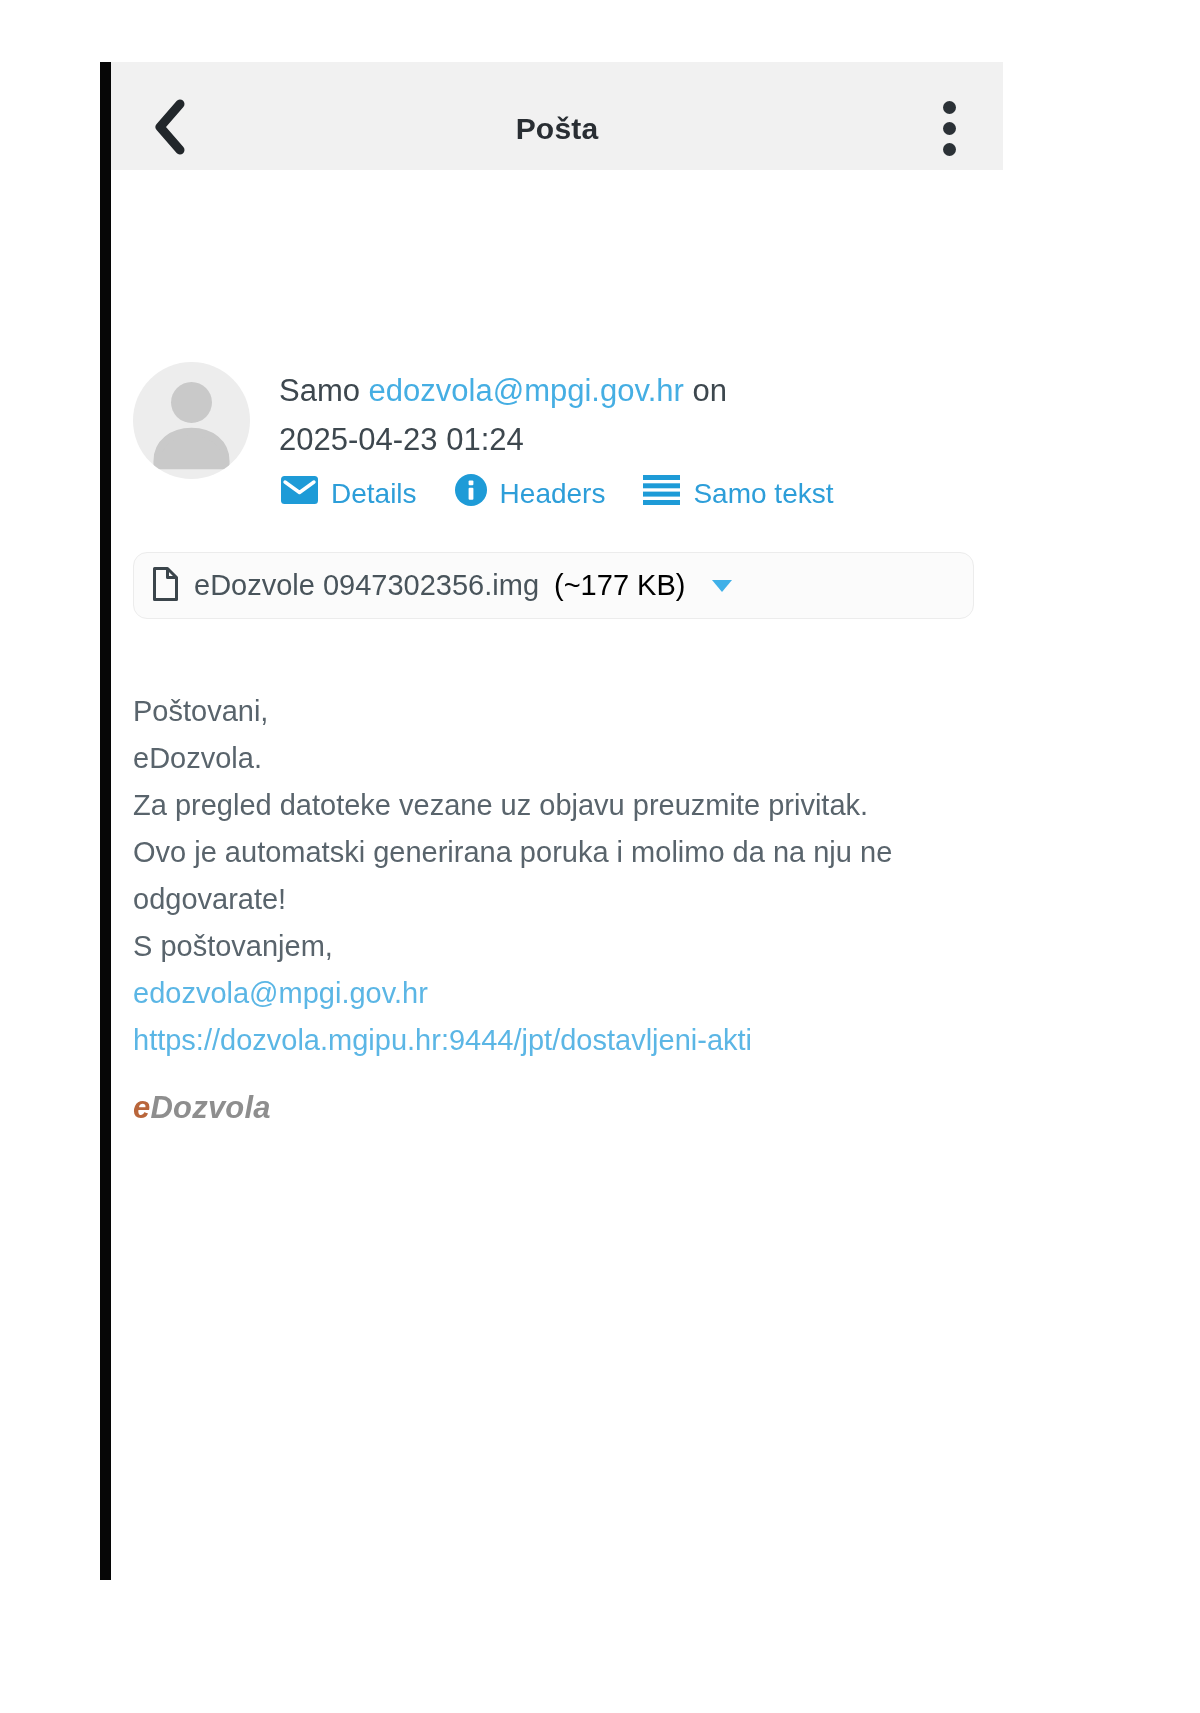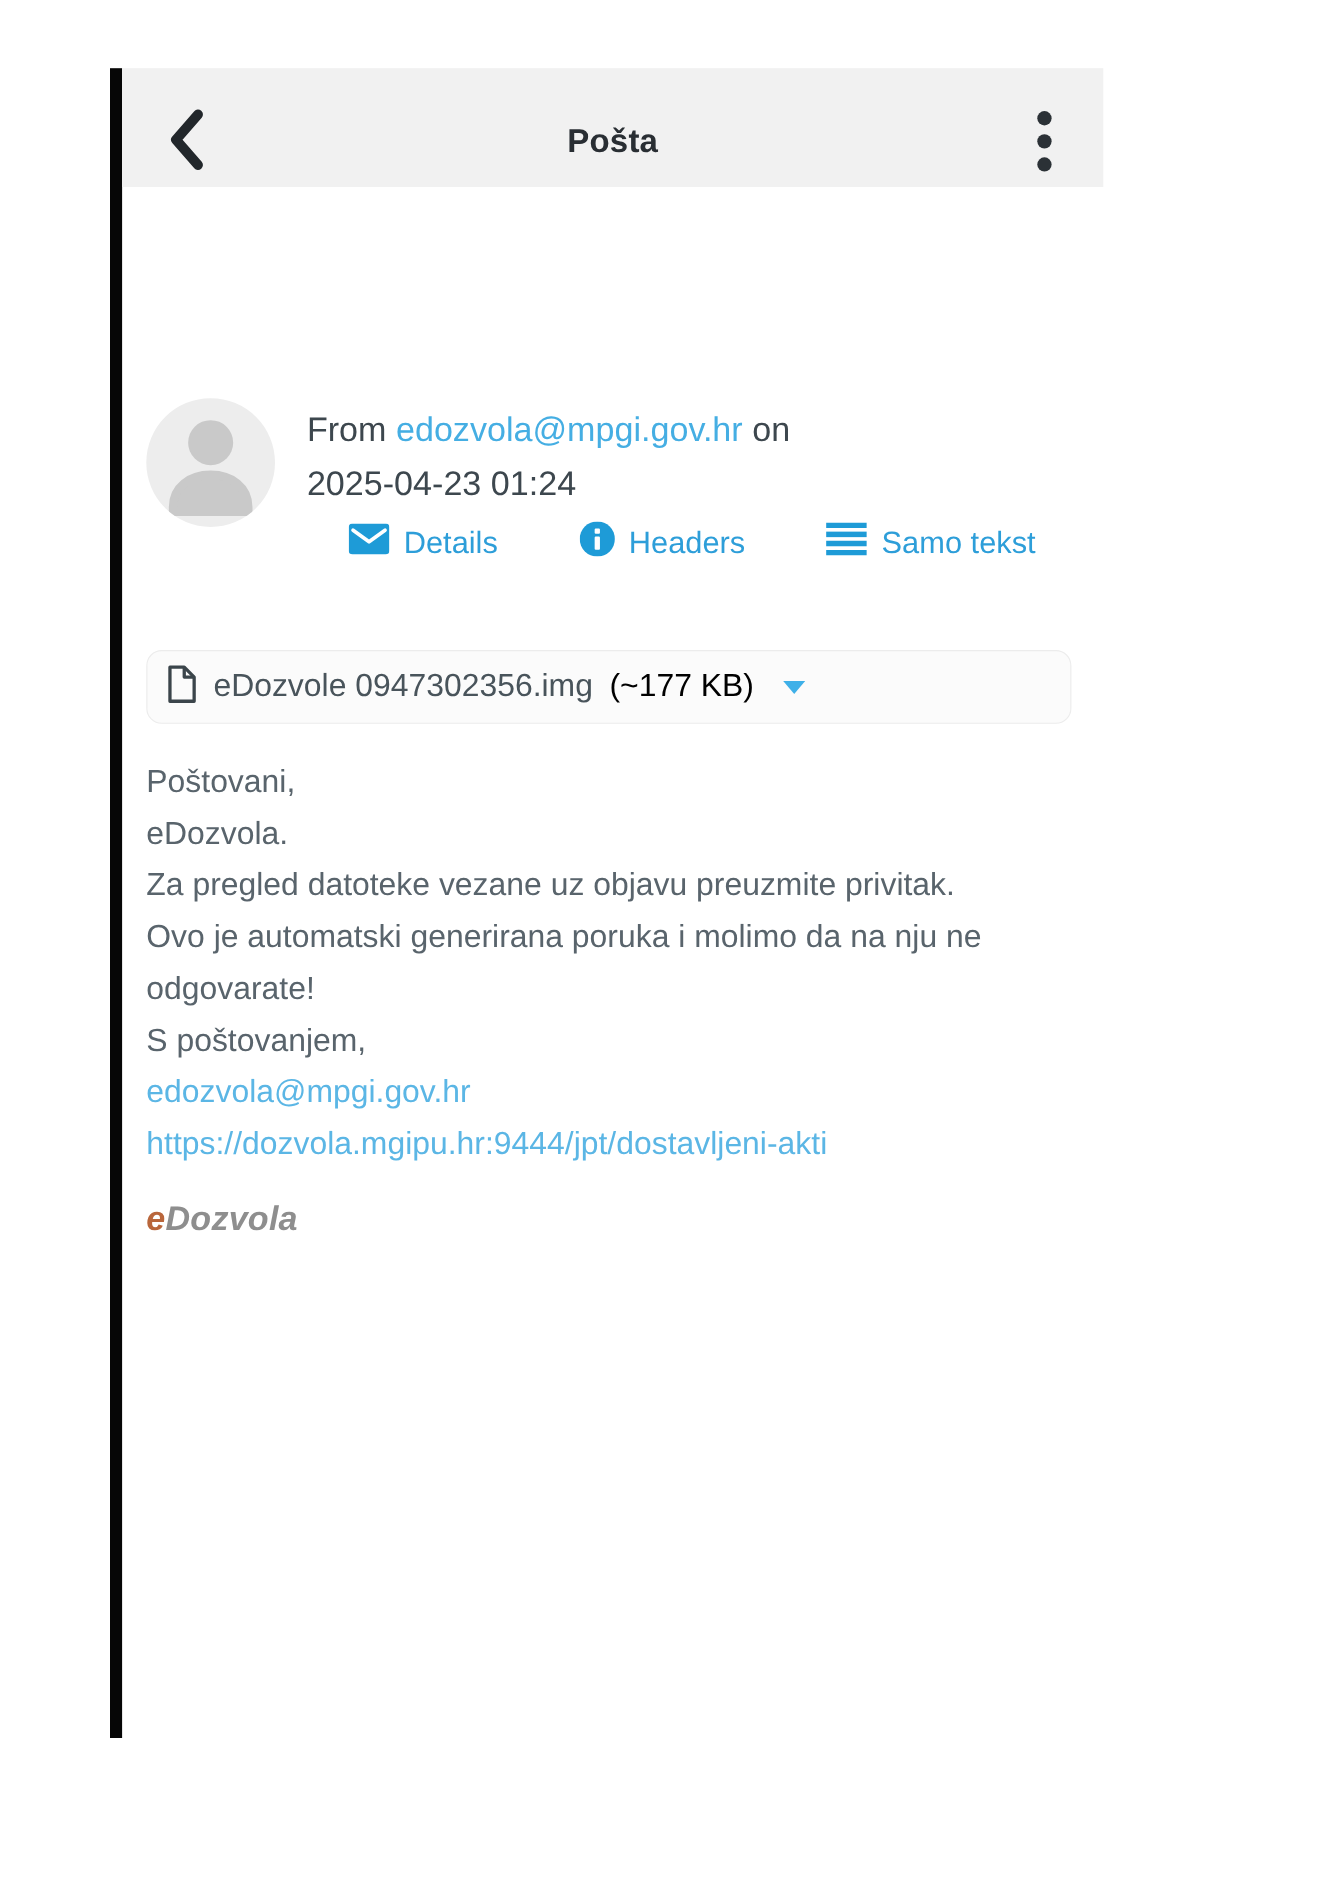--- a/index.html
+++ b/index.html
@@ -58,29 +58,28 @@
   .from-email{color:#45aee3;text-decoration:none;cursor:pointer;}
   .actions{
     position:absolute;left:281px;top:474px;
     display:flex;align-items:center;gap:38px;
   }
   .action{
     display:flex;align-items:center;gap:13px;
     font-size:28px;color:#2d9ed9;cursor:pointer;
     border:none;background:transparent;padding:0;
     font-family:inherit;
-    margin-left:36px;
   }
 
   
   .attachment-bar{
     position:absolute;left:133px;top:552px;width:841px;height:67px;
     background:#fbfbfb;border:1px solid #ececec;border-radius:14px;
     box-sizing:border-box;display:flex;align-items:center;
-    padding:0 18px;gap:15px;cursor:pointer;margin-top:39px;
+    padding:0 18px;gap:15px;cursor:pointer;
   }
   .att-name{font-size:29px;color:#49545b;}
   .att-size{font-size:29px;color:#000000;}
   .att-caret{margin-left:12px;width:0;height:0;cursor:pointer;
     border-left:10px solid transparent;border-right:10px solid transparent;
     border-top:12px solid #3fb0e8;}
 
   
   .mail-body{
     position:absolute;left:133px;top:688px;width:830px;
@@ -126,21 +125,21 @@
     <span>
       <svg width="117" height="117" viewBox="0 0 24 24">
         <circle cx="12" cy="8.7" r="4.2" fill="#c9c9c9"></circle>
         <path d="M5 21.6 v-0.9 c0-3.7 3.1-6 7-6 s7 2.3 7 6 v0.9 z" fill="#c9c9c9" stroke="#c9c9c9" stroke-width="1.6" stroke-linejoin="round"></path>
       </svg>
     </span>
   </div>
 
   <div class="from-block">
     <div>
-      <span>From</span> 
+      <span>Samo</span> 
       <a class="from-email">edozvola@mpgi.gov.hr</a> 
       <span>on</span>
     </div>
     <div>2025-04-23 01:24</div>
   </div>
 
   <div class="actions">
     <button class="action">
       <span>
         <svg width="37" height="28" viewBox="0 0 37 28">

